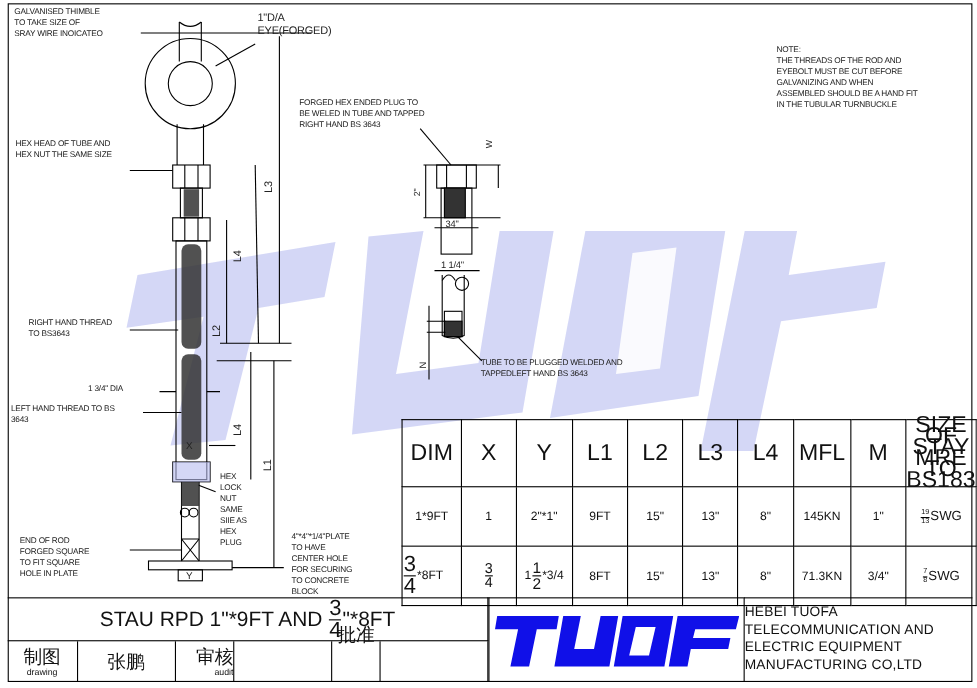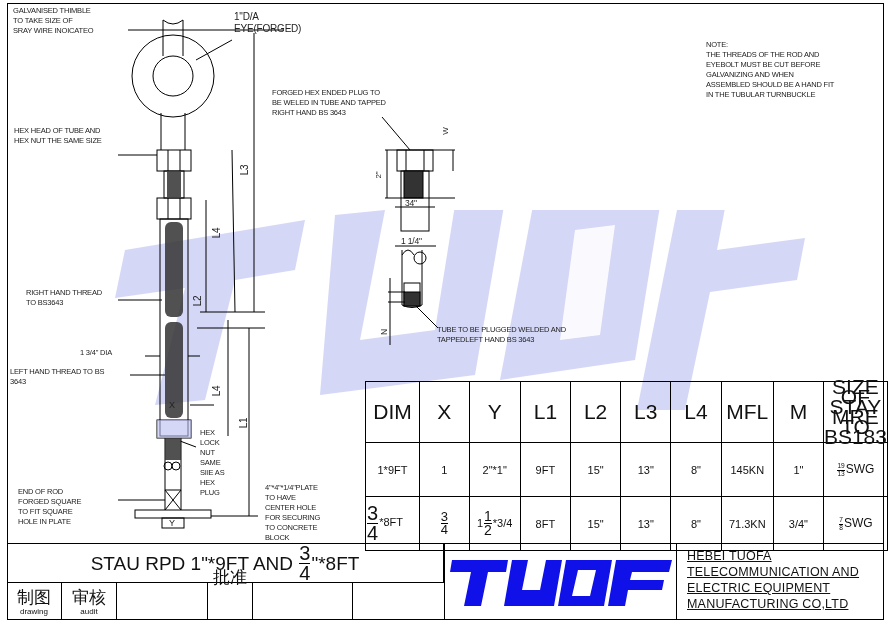--- a/index.html
+++ b/index.html
@@ -13,21 +13,21 @@
   table.spec tr.h td{height:53px;font-size:21px;}
   table.spec tr.r td{height:53px;font-size:11px;}
   table.spec td.dim{font-size:20px;}
   table.spec td.small{font-size:7.5px;line-height:10px;}
   .title-row{position:absolute;left:7px;top:543px;width:437px;height:40px;border-top:1px solid #000;border-right:1px solid #000;box-sizing:border-box;display:flex;align-items:center;justify-content:center;font-size:19px;}
   .sig-row{position:absolute;left:7px;top:582px;width:437px;height:38px;border-top:1px solid #000;display:flex;box-sizing:border-box;}
   .sig-row > div{border-right:1px solid #000;box-sizing:border-box;display:flex;flex-direction:column;align-items:center;justify-content:center;}
   .cn{font-size:17px;line-height:19px;}
   .en{font-size:8px;}
   .logo-cell{position:absolute;left:444px;top:543px;width:232px;height:77px;border-top:1px solid #000;border-left:1px solid #000;box-sizing:border-box;display:flex;align-items:center;justify-content:center;}
-  .company{position:absolute;left:676px;top:543px;width:208px;height:77px;border-top:1px solid #000;border-left:1px solid #000;box-sizing:border-box;font-size:12.5px;line-height:16px;padding:4px 0 0 10px;letter-spacing:0.2px;text-decoration:underline;}
+  .company{position:absolute;left:676px;top:543px;width:208px;height:77px;border-top:1px solid #000;border-left:1px solid #000;box-sizing:border-box;font-size:12.5px;line-height:16px;padding:4px 0 0 0;letter-spacing:0.2px;}
   .frac{display:inline-flex;flex-direction:column;vertical-align:middle;font-size:0.55em;line-height:0.95em;text-align:center;margin:0 1px;}
   .frac span:first-child{border-bottom:1px solid #000;}
 </style>
 </head>
 <body>
 
 <div class="frame"></div>
 
 <svg class="watermark" viewBox="0 0 720 200">
   <g fill="#aab0ee">
@@ -240,25 +240,28 @@
 <div class="title-row">
   <span style="white-space:pre;">STAU RPD 1"*9FT AND </span>
   <span class="frac" style="font-size:20px;">
       <span>3</span>
       <span>4</span>
     </span>
   <span>"*8FT</span>
 </div>
 
 <div class="sig-row">
-  <div style="width:55px;">
+  <div style="width:65px;">
     <span class="cn">制图</span>
     <span class="en">drawing</span>
   </div>
-  <div style="width:55px;">
+  <div style="width:91px;">
+    <span class="cn">张鹏</span>
+  </div>
+  <div style="width:55px;align-items:flex-end;">
     <span class="cn">审核</span>
     <span class="en">audit</span>
   </div>
   <div style="width:91px;"></div>
   <div style="width:45px;gap:39px;">
     <span class="cn">批准</span>
     <span class="en">approval</span>
   </div>
   <div style="width:100px;"></div>
 </div>

